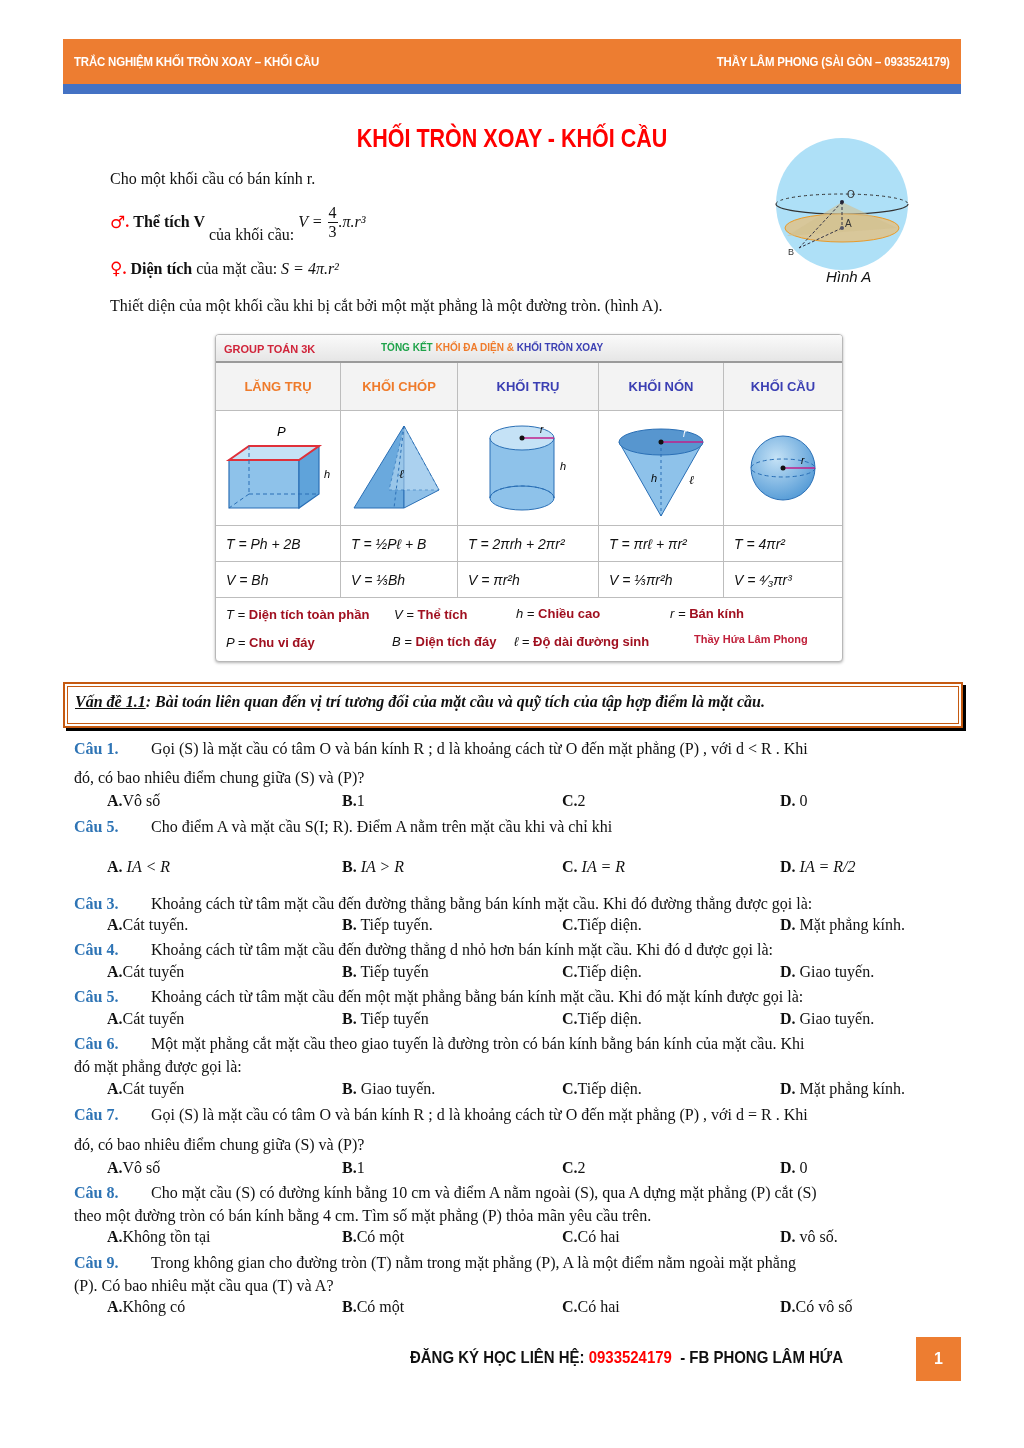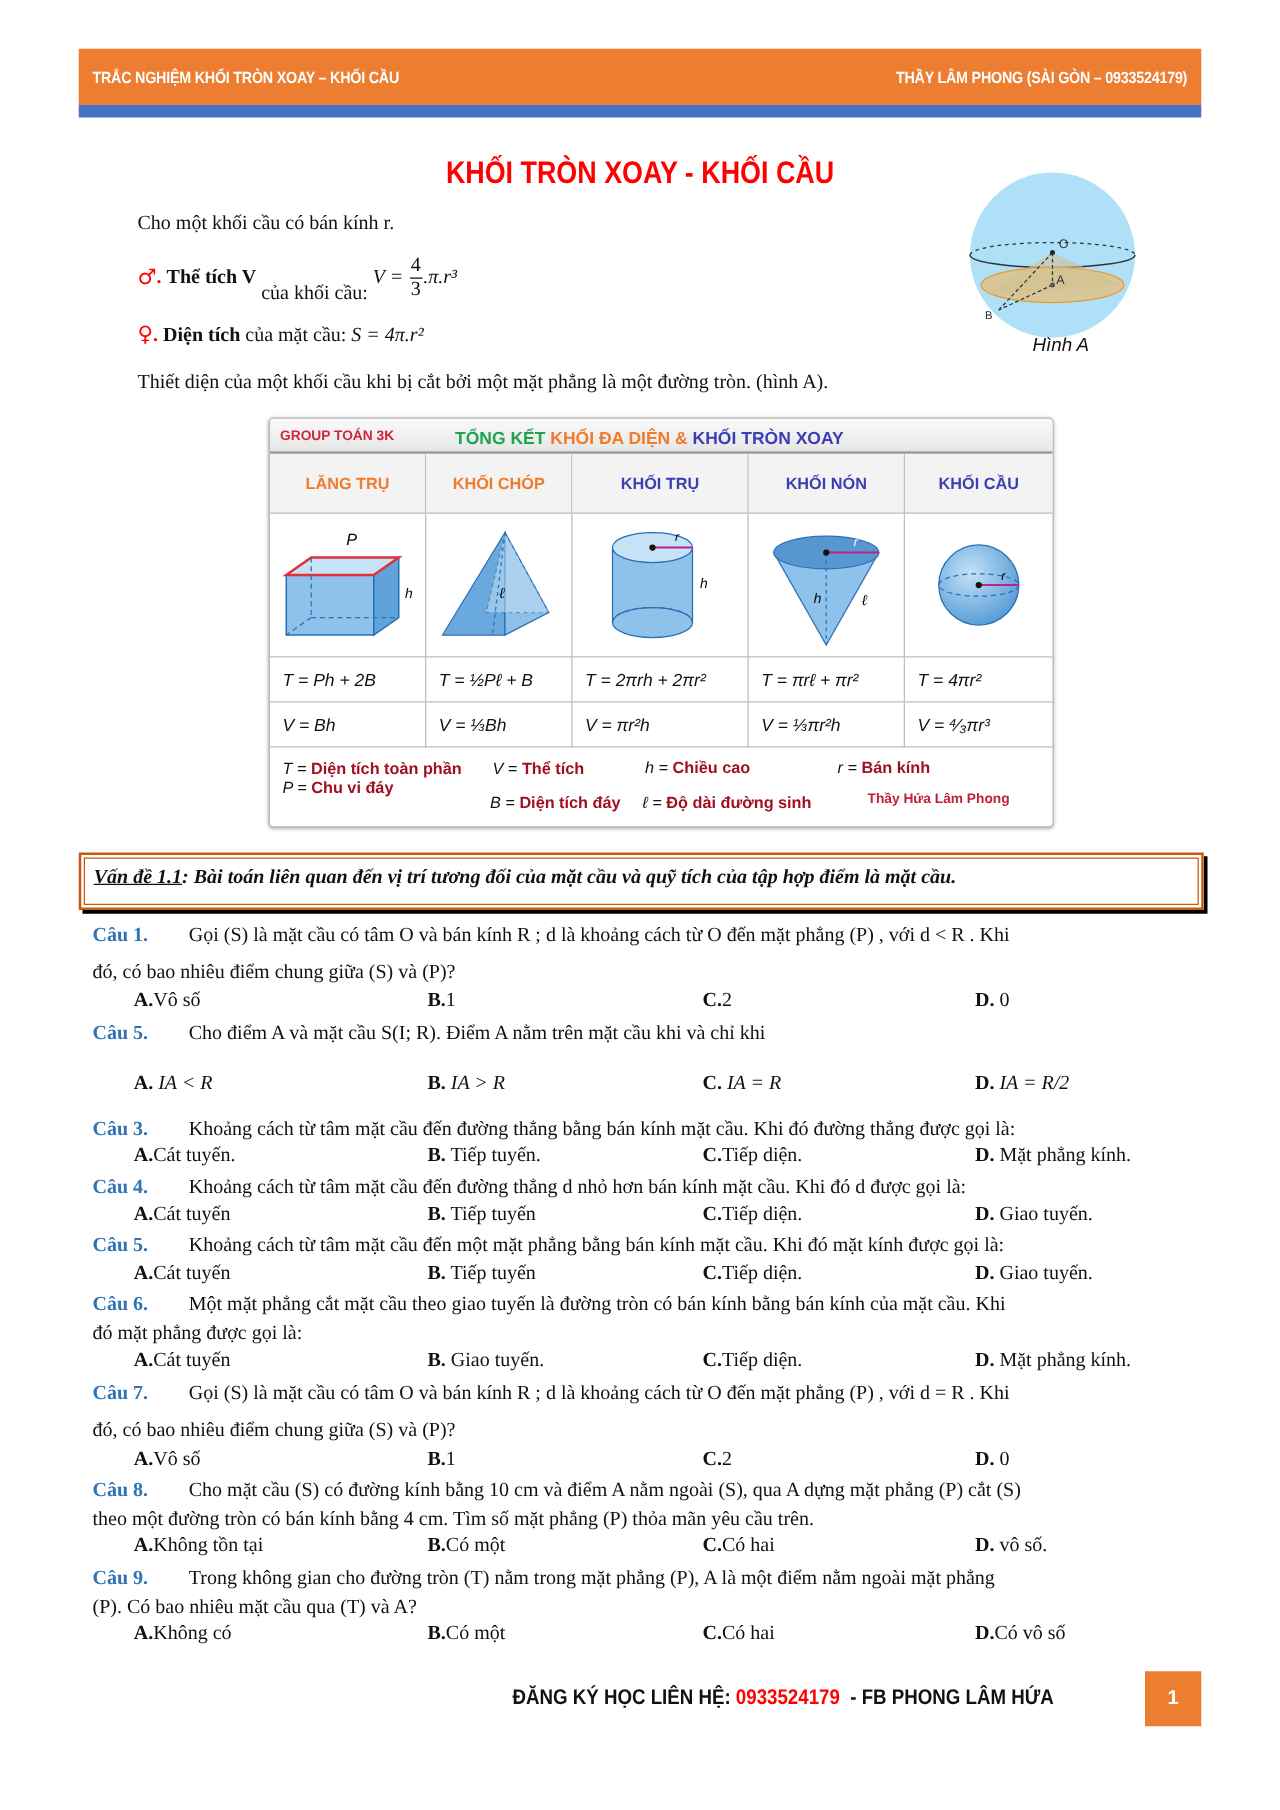--- a/index.html
+++ b/index.html
@@ -14,21 +14,21 @@
   .sym { color: #FF0000; font-family: "DejaVu Sans", sans-serif; font-weight: bold; font-size: 17px; }
   .math { font-style: italic; font-family: "Liberation Serif", serif; }
   .frac { display: inline-flex; flex-direction: column; align-items: center; vertical-align: middle; font-style: normal; line-height: 1; margin: 0 1px; }
   .frac .num { border-bottom: 1px solid #111; padding: 0 1px 1px; }
   .frac .den { padding-top: 1px; }
   .fig-a { position: absolute; left: 774px; top: 136px; width: 136px; height: 136px; }
   .fig-a-label { position: absolute; left: 826px; top: 268px; font-family: "Liberation Sans", sans-serif; font-style: italic; font-size: 15px; }
   .summary { position: absolute; left: 215px; top: 334px; width: 628px; height: 328px; border: 1px solid #b8b8b8; border-radius: 4px; background: #fff; box-shadow: 0 1px 3px rgba(0,0,0,0.3); font-family: "Liberation Sans", sans-serif; overflow: hidden; }
   .sum-head { height: 28px; background: linear-gradient(#fafafa,#e6e6e6); border-bottom: 2px solid #9a9a9a; position: relative; font-size: 12px; font-weight: bold; }
   .sum-head .grp { position: absolute; left: 8px; top: 8px; color: #d0243a; font-size: 11px; }
-  .sum-head .ttl { position: absolute; left: 148px; top: 7px; font-size: 14px; }
+  .sum-head .ttl { position: absolute; left: 165px; top: 7px; font-size: 10px; }
   .c-green { color: #1ea34a; } .c-orange { color: #ef7b2b; } .c-blue { color: #3b3fb3; }
   .grid { display: grid; grid-template-columns: 125px 117px 141px 125px 1fr; }
   .grid > div { border-right: 1px solid #bdbdbd; border-bottom: 1px solid #bdbdbd; display: flex; align-items: center; }
   .grid > div:nth-child(5n) { border-right: none; }
   .hcell { height: 48px; justify-content: center; font-weight: bold; font-size: 13px; background: #f3f3f3; }
   .icell { height: 115px; justify-content: center; }
   .fcell { height: 36px; padding-left: 10px; font-size: 14px; font-style: italic; font-family: "Liberation Sans", sans-serif; }
   .legend { position: relative; height: 58px; font-size: 13px; }
   .legend span { position: absolute; }
   .legend .lab { color: #a01020; font-weight: bold; font-style: normal; }
@@ -178,21 +178,21 @@
     <div class="fcell">V = ⅓Bh</div>
     <div class="fcell">V = πr²h</div>
     <div class="fcell">V = ⅓πr²h</div>
     <div class="fcell">V = ⁴⁄₃πr³</div>
   </div>
   <div class="legend">
     <span style="left:10px;top:9px;"><i style="white-space:pre;">T = </i><span class="lab" style="position:static;">Diện tích toàn phần</span></span>
     <span style="left:178px;top:9px;"><i style="white-space:pre;">V = </i><span class="lab" style="position:static;">Thể tích</span></span>
     <span style="left:300px;top:8px;"><i style="white-space:pre;">h = </i><span class="lab" style="position:static;">Chiều cao</span></span>
     <span style="left:454px;top:8px;"><i style="white-space:pre;">r = </i><span class="lab" style="position:static;">Bán kính</span></span>
-    <span style="left:10px;top:24px;"><i style="white-space:pre;">P = </i><span class="lab" style="position:static;">Chu vi đáy</span></span>
+    <span style="left:10px;top:37px;"><i style="white-space:pre;">P = </i><span class="lab" style="position:static;">Chu vi đáy</span></span>
     <span style="left:176px;top:36px;"><i style="white-space:pre;">B = </i><span class="lab" style="position:static;">Diện tích đáy</span></span>
     <span style="left:298px;top:36px;"><i style="white-space:pre;">ℓ = </i><span class="lab" style="position:static;">Độ dài đường sinh</span></span>
     <span class="lab" style="left:478px;top:35px;font-size:11px;color:#c0203a;">Thầy Hứa Lâm Phong</span>
   </div>
 </div>
 
 <div class="issue-box">
   <div class="issue-text">
     <span class="u">Vấn đề 1.1</span><span>: Bài toán liên quan đến vị trí tương đối của mặt cầu và quỹ tích của tập hợp điểm là mặt cầu.</span>
   </div>

